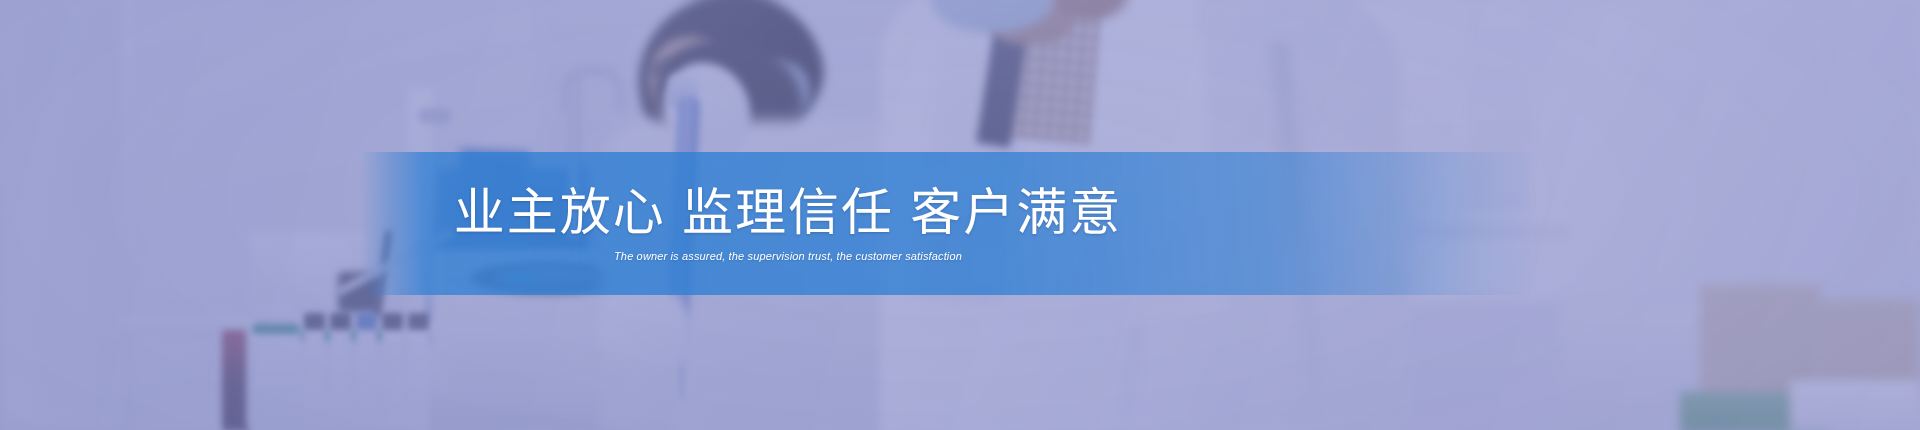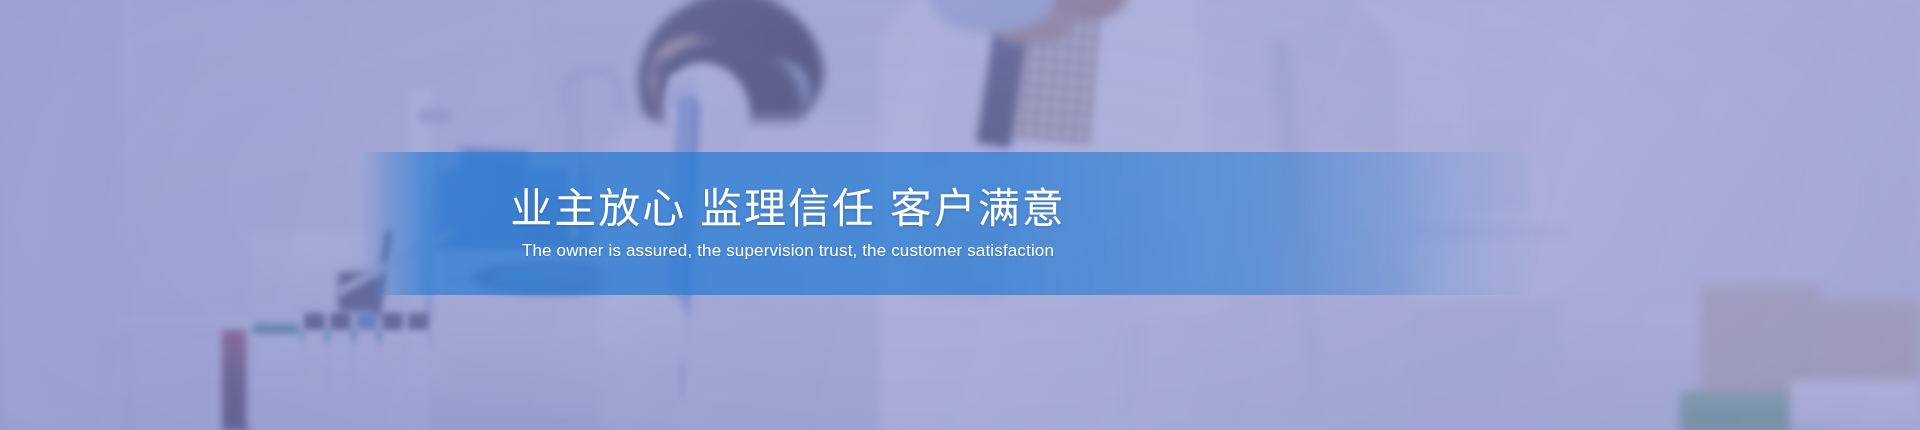--- a/index.html
+++ b/index.html
@@ -594,39 +594,40 @@
     top: 152px;
     width: 1920px;
     height: 143px;
     display: flex;
     flex-direction: column;
     align-items: center;
     justify-content: center;
   }
   .headline {
     margin: 0;
-    font-size: 42px;
+    font-size: 51px;
     font-weight: 400;
     line-height: 1.12;
     letter-spacing: 2px;
     color: #ffffff;
     white-space: nowrap;
     text-shadow: 0 1px 3px rgba(20,50,95,0.30);
     transform: translateX(-172px);
   }
   .subline {
     margin: 9px 0 0 0;
-    font-size: 17px;
+    font-size: 11px;
     font-weight: 400;
     line-height: 1.2;
     letter-spacing: 0.15px;
     color: #ffffff;
     white-space: nowrap;
     text-shadow: 0 1px 2px rgba(20,50,95,0.28);
     transform: translateX(-172px);
+    font-style: italic;
   }
 </style>
 </head>
 <body>
 
 <div class="banner">
 
   <div class="photo">
     <div class="wall-left"></div>
     <div class="wall-mid"></div>

